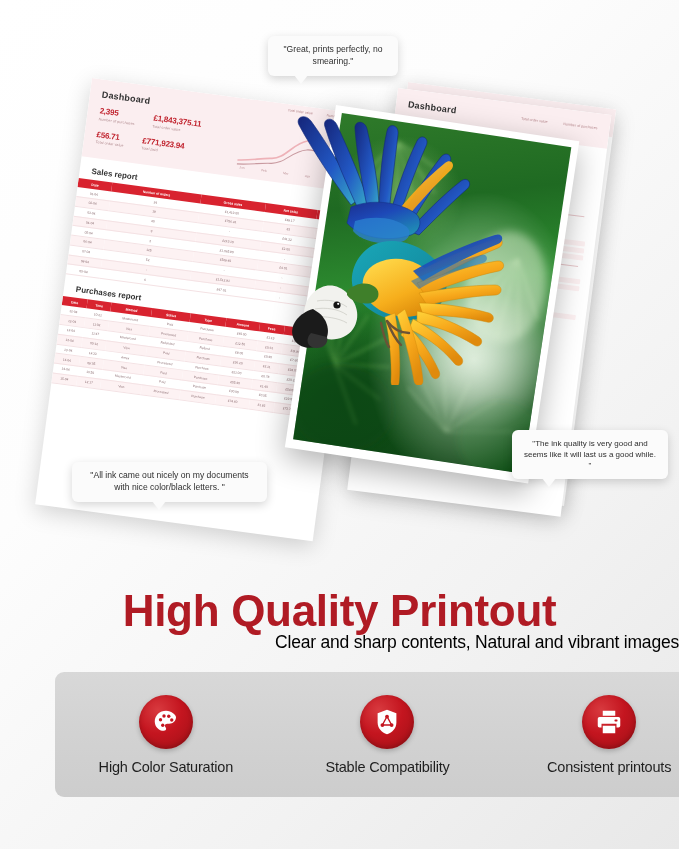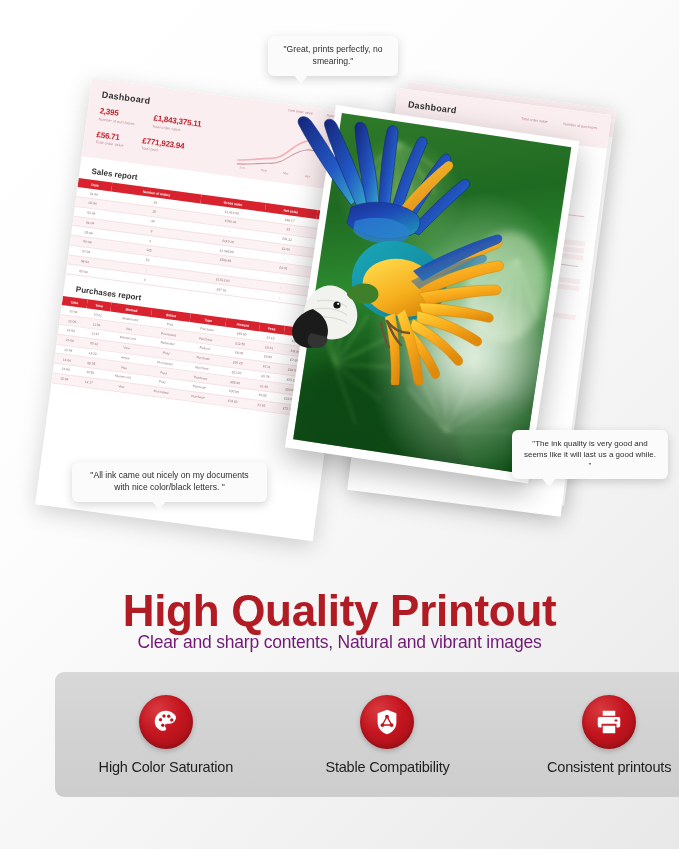--- a/index.html
+++ b/index.html
@@ -85,22 +85,22 @@
   .bub-left:after{border-top:9px solid #fbfbfb;left:80px;bottom:-8px;}
   .bub-right{left:512px;top:430px;width:136px;font-size:8px;}
   .bub-right:after{border-top:9px solid #fbfbfb;left:30px;bottom:-8px;}
 
   
   .headline{
     position:absolute;left:0;right:0;top:586px;text-align:center;
     font-size:44px;font-weight:700;color:#b01b24;letter-spacing:-.3px;
   }
   .subline{
-    position:absolute;left:0;right:0;top:632px;text-align:center;
-    font-size:17.5px;font-weight:400;color:#701a75;letter-spacing:-.2px;
+    position:absolute;left:0;right:0;top:632px;text-align:right;
+    font-size:17.5px;font-weight:400;color:#000000;letter-spacing:-.2px;
   }
 
   
   .featurebar{
     position:absolute;left:55px;top:672px;width:665px;height:125px;
     background:linear-gradient(180deg,#d8d8d8 0%,#d2d2d2 50%,#cdcdcd 100%);
     border-radius:9px;
     display:flex;align-items:center;justify-content:space-around;
   }
   .feature{display:flex;flex-direction:column;align-items:center;gap:10px;width:33%;}

